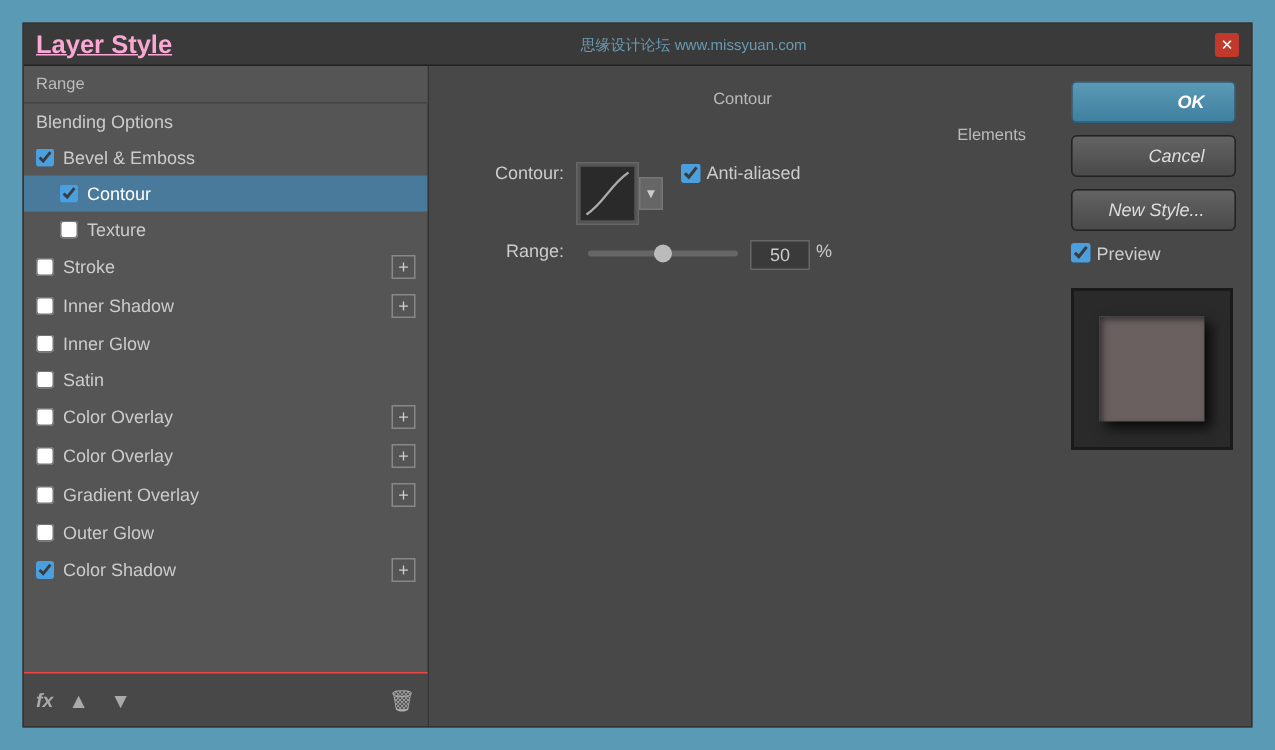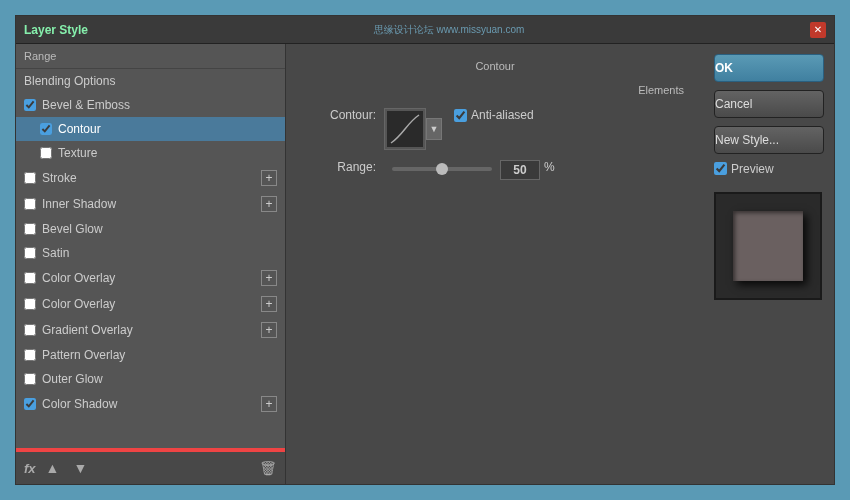--- a/index.html
+++ b/index.html
@@ -26,23 +26,24 @@
       background: #3a3a3a;
       height: 28px;
       display: flex;
       align-items: center;
       justify-content: space-between;
       padding: 0 8px;
       border-bottom: 1px solid #222;
       flex-shrink: 0;
     }
     .title-bar-title {
-      color: #86efac;
-      font-size: 12px;
+      color: #f9a8d4;
+      font-size: 17px;
       font-weight: bold;
+      text-decoration: underline;
     }
     .close-btn {
       background: #c0392b;
       border: none;
       border-radius: 2px;
       width: 16px;
       height: 16px;
       cursor: pointer;
       display: flex;
       align-items: center;
@@ -122,21 +123,21 @@
       display: flex;
       align-items: center;
       justify-content: center;
       font-size: 12px;
       cursor: pointer;
       flex-shrink: 0;
     }
     .left-panel-footer {
       height: 36px;
       background: #484848;
-      border-top: 4px solid #ef4444;
+      border-top: 1px solid #ef4444;
       display: flex;
       align-items: center;
       padding: 0 8px;
       gap: 6px;
     }
     .footer-btn {
       background: none;
       border: none;
       color: #aaa;
       cursor: pointer;
@@ -232,46 +233,46 @@
       accent-color: #4a9fdf;
     }
     .range-input {
       background: #3a3a3a;
       border: 1px solid #666;
       color: #ccc;
       width: 40px;
       padding: 2px 4px;
       font-size: 12px;
       text-align: center;
-      font-weight: bold;
     }
     .percent-label {
       color: #ccc;
       font-size: 12px;
       margin-left: 4px;
     }
     
     .right-panel {
       width: 130px;
       display: flex;
       flex-direction: column;
       padding: 10px;
       gap: 8px;
       flex-shrink: 0;
     }
     .action-btn {
       background: linear-gradient(to bottom, #636363, #4a4a4a);
       border: 1px solid #222;
       border-radius: 4px;
       color: #ddd;
-      padding: 6px 0;
+      padding: 6px 20px;
       cursor: pointer;
       font-size: 12px;
       width: 100%;
-      text-align: left;
+      text-align: right;
+      font-style: italic;
     }
     .action-btn.primary {
       background: linear-gradient(to bottom, #5a9ab5, #4080a0);
       border: 1px solid #2a6080;
       color: white;
       font-weight: bold;
     }
     .preview-area {
       margin-top: 8px;
       background: #2a2a2a;
@@ -361,44 +362,40 @@
           <span>Stroke</span>
           <div class="plus-btn">+</div>
         </div>
         <div class="style-item">
           <input type="checkbox" style="">
           <span>Inner Shadow</span>
           <div class="plus-btn">+</div>
         </div>
         <div class="style-item">
           <input type="checkbox" style="">
-          <span>Bevel Glow</span>
+          <span>Inner Glow</span>
         </div>
         <div class="style-item">
           <input type="checkbox" style="">
           <span>Satin</span>
         </div>
         <div class="style-item">
           <input type="checkbox" style="">
           <span>Color Overlay</span>
           <div class="plus-btn">+</div>
         </div>
         <div class="style-item">
           <input type="checkbox" style="">
           <span>Color Overlay</span>
           <div class="plus-btn">+</div>
         </div>
         <div class="style-item">
           <input type="checkbox" style="">
           <span>Gradient Overlay</span>
           <div class="plus-btn">+</div>
-        </div>
-        <div class="style-item">
-          <input type="checkbox" style="">
-          <span>Pattern Overlay</span>
         </div>
         <div class="style-item">
           <input type="checkbox" style="">
           <span>Outer Glow</span>
         </div>
         <div class="style-item">
           <input type="checkbox" checked="" style="">
           <span>Color Shadow</span>
           <div class="plus-btn">+</div>
         </div>

